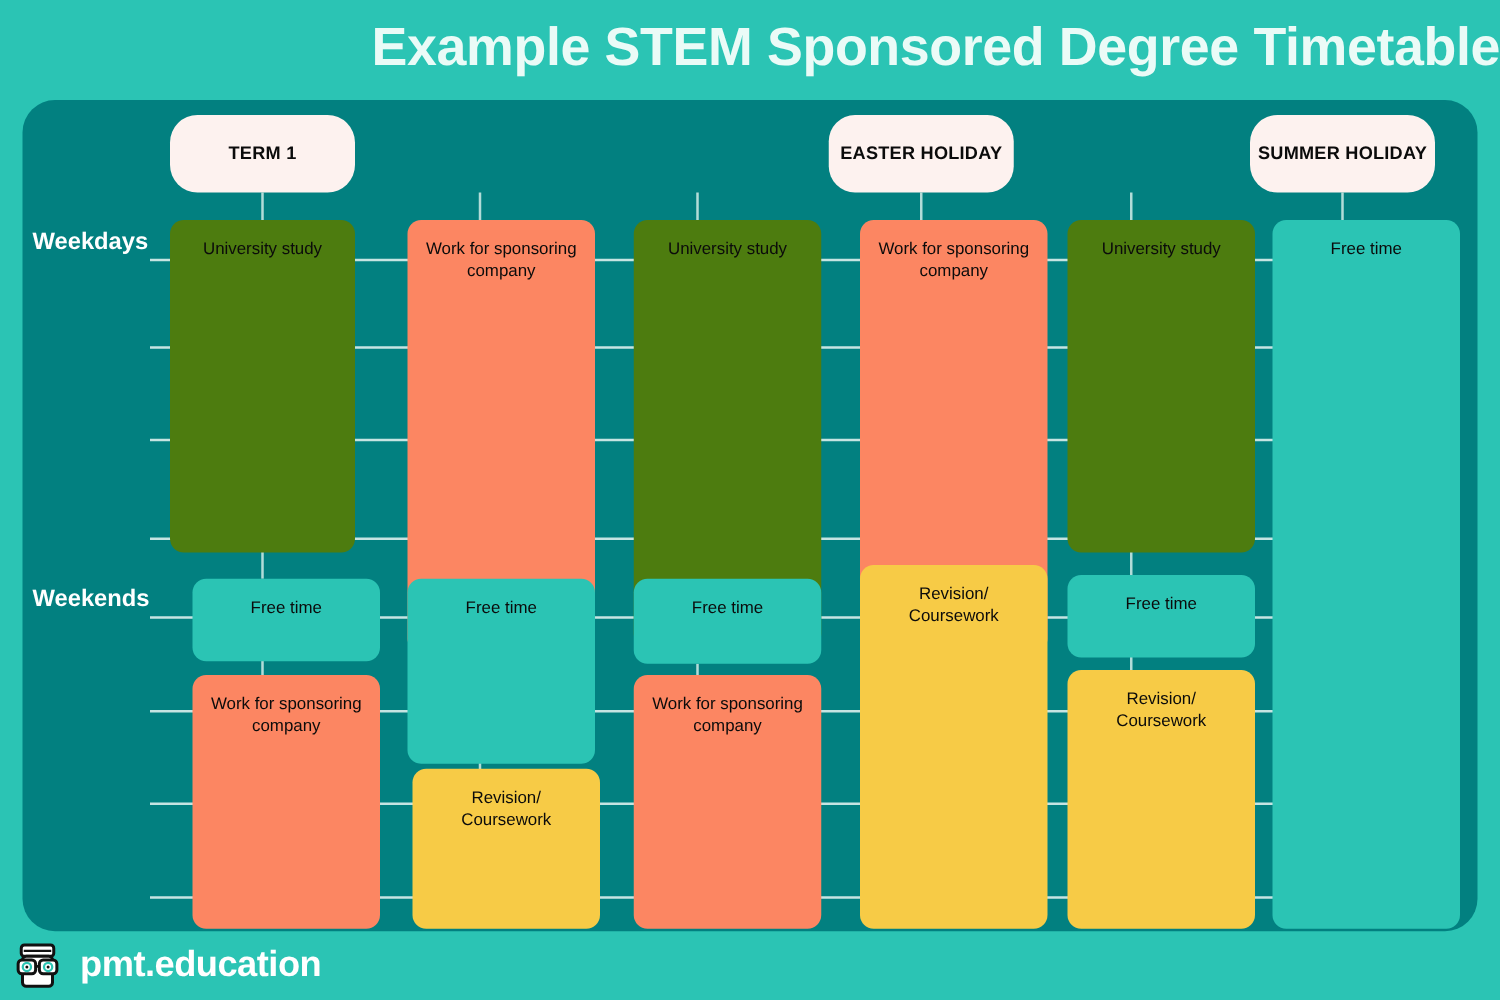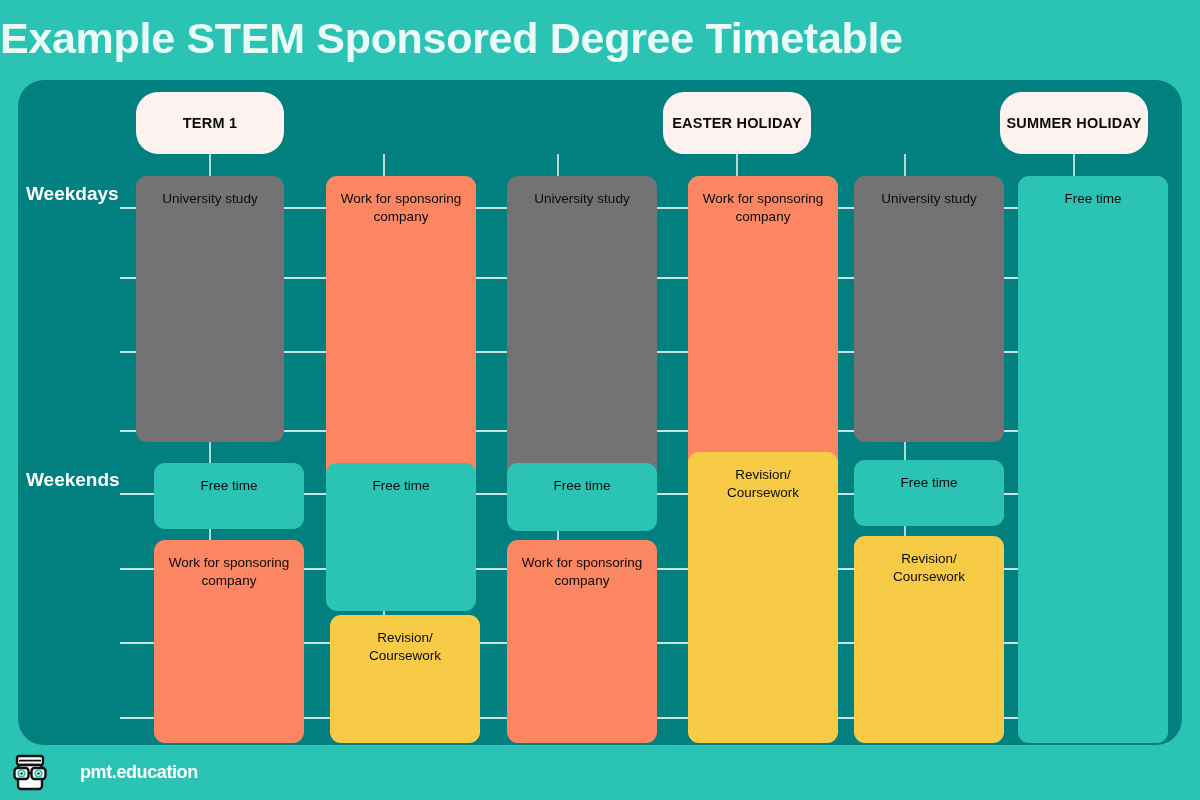--- a/index.html
+++ b/index.html
@@ -14,21 +14,21 @@
     overflow: hidden;
     position: relative;
   }
 
   
   #page-title {
     position: absolute;
     left: 0;
     top: 14px;
     width: 1200px;
-    text-align: left;
+    text-align: right;
     color: #EAFBF7;
     font-size: 43px;
     font-weight: bold;
     letter-spacing: -0.3px;
     font-family: "Liberation Sans", sans-serif;
   }
 
   
   #panel {
     position: absolute;
@@ -89,21 +89,21 @@
     border-radius: 11px;
     box-sizing: border-box;
     color: #0B0B0B;
     font-size: 13.5px;
     line-height: 1.3;
     text-align: center;
     padding: 14px 10px 0 10px;
   }
   .block span { display: block; }
 
-  .c-study { background: #737373; }
+  .c-study { background: #4d7c0f; }
   .c-work  { background: #FC8662; }
   .c-free  { background: #2BC4B4; }
   .c-rev   { background: #F7CB46; }
 
   
   #footer {
     position: absolute;
     left: 0;
     top: 745px;
     width: 1200px;
@@ -112,23 +112,23 @@
     align-items: center;
   }
   #logo-mark {
     margin-left: 10px;
     width: 42px;
     height: 42px;
     position: relative;
     flex: none;
   }
   #footer-text {
-    margin-left: 28px;
+    margin-left: 12px;
     color: #FFFFFF;
-    font-size: 18px;
+    font-size: 29px;
     font-weight: bold;
     letter-spacing: -0.4px;
   }
 </style>
 </head>
 <body>
 
 <div id="page-title">Example STEM Sponsored Degree Timetable</div>
 
 <div id="panel">

